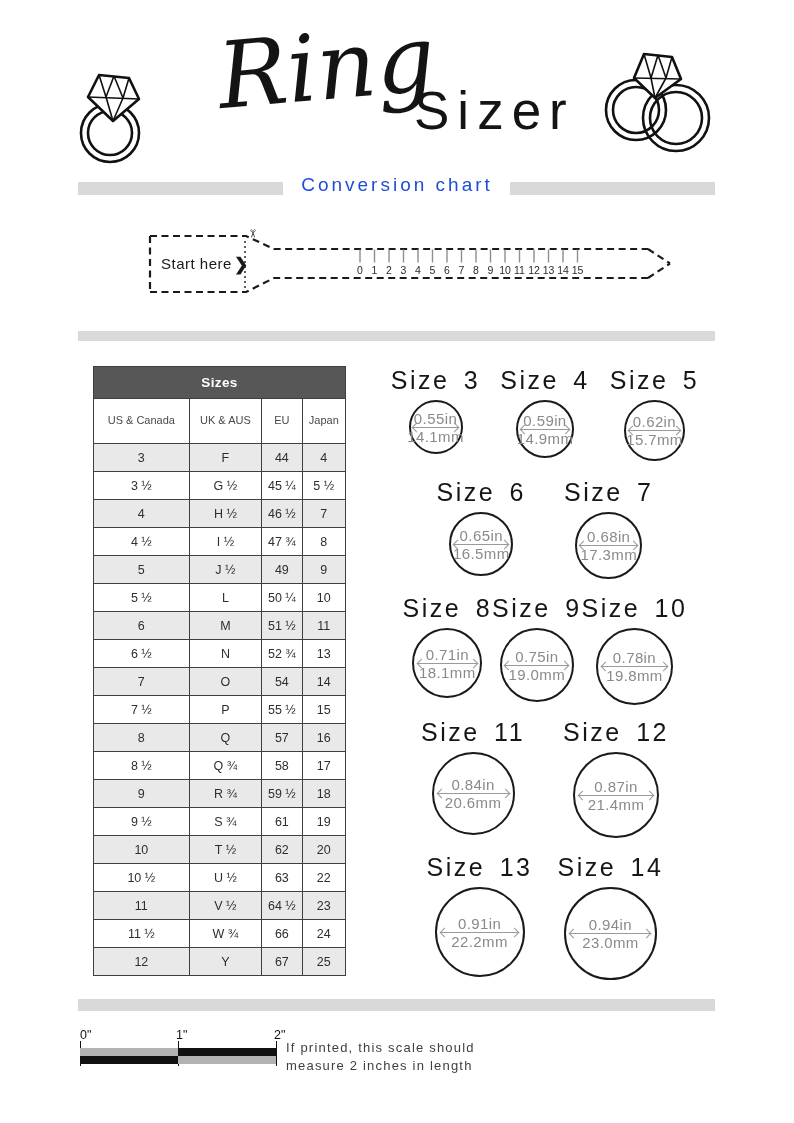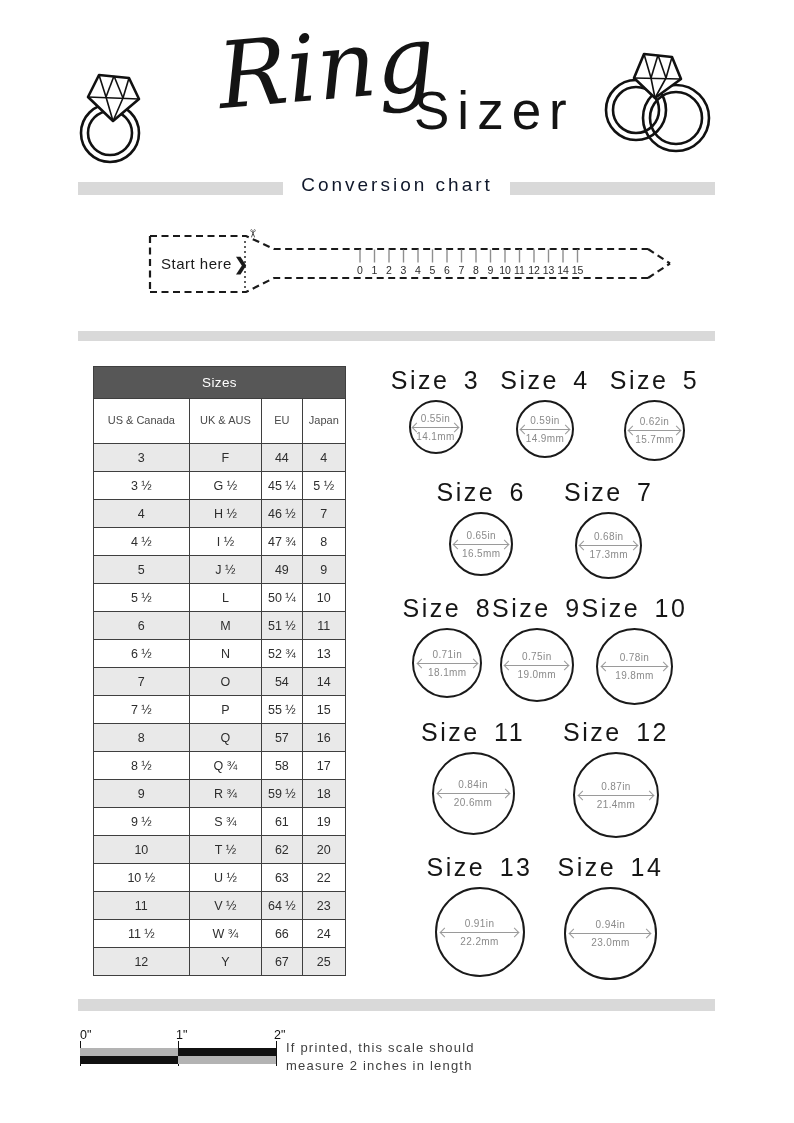--- a/index.html
+++ b/index.html
@@ -15,49 +15,49 @@
   
   .icon-left{position:absolute;left:72px;top:64px;}
   .icon-right{position:absolute;left:596px;top:44px;}
   .title-wrap{position:absolute;left:218px;top:30px;width:370px;height:140px;}
   .title-script{position:absolute;left:0;top:-8px;font-family:"DejaVu Serif",serif;font-style:italic;
     font-size:92px;line-height:1;transform:rotate(-5deg);color:#141414;}
   .title-plain{position:absolute;left:196px;top:50px;font-size:53px;letter-spacing:8px;color:#141414;}
   .subtitle-bar{position:absolute;top:182px;height:13px;width:205px;background:var(--divider);}
   .subtitle-bar.left{left:78px;} .subtitle-bar.right{left:510px;}
   .subtitle{position:absolute;top:174px;left:0;width:100%;text-align:center;
-    font-size:19px;letter-spacing:3px;color:#0f172a;}
+    font-size:19px;letter-spacing:3px;color:#1d4ed8;}
 
   
   .sizer-svg{position:absolute;left:148px;top:228px;}
 
   
   .divider{position:absolute;left:78px;width:637px;background:var(--divider);}
   .divider.d1{top:331px;height:10px;}
   .divider.d2{top:999px;height:12px;}
 
   
   .size-table{position:absolute;left:93px;top:366px;width:253px;border-collapse:collapse;
     font-size:12.5px;color:#2e2e2e;}
   .size-table th,.size-table td{border:1px solid #3f3f3f;text-align:center;vertical-align:middle;}
   .size-table .t-title{background:var(--table_header_bg);color:var(--table_header_text);
-    font-size:13.5px;font-weight:normal;height:32px;letter-spacing:.4px;}
+    font-size:13.5px;font-weight:bold;height:32px;letter-spacing:.4px;}
   .size-table .t-col{height:45px;font-weight:400;color:#4a4a4a;font-size:11px;background:#fff;line-height:1.25;}
   .size-table td{height:28px;background:#fff;}
   .size-table tbody tr:nth-child(odd) td{background:var(--row_alt);}
 
   
   .sizes-panel{position:absolute;left:368px;top:366px;width:354px;display:flex;flex-direction:column;}
   .size-row{display:flex;justify-content:center;align-items:flex-start;}
   .size-group{display:flex;flex-direction:column;align-items:center;}
   .size-title{font-size:25px;letter-spacing:2.5px;word-spacing:5px;color:#161616;
     white-space:nowrap;margin-bottom:5px;}
   .size-circle{border:2px solid #1a1a1a;border-radius:50%;display:flex;flex-direction:column;
     align-items:center;justify-content:center;background:#fff;}
-  .dim{font-size:10px;color:var(--muted_text);letter-spacing:.4px;line-height:13px;white-space:nowrap;}
+  .dim{font-size:15px;color:var(--muted_text);letter-spacing:.4px;line-height:13px;white-space:nowrap;}
   .dia-arrow{position:relative;height:1px;background:#9a9a9a;width:90%;margin:2px 0;}
   .dia-arrow::before,.dia-arrow::after{content:'';position:absolute;top:-3px;width:6px;height:6px;}
   .dia-arrow::before{left:0;border-left:1px solid #9a9a9a;border-bottom:1px solid #9a9a9a;transform:rotate(45deg);}
   .dia-arrow::after{right:0;border-right:1px solid #9a9a9a;border-top:1px solid #9a9a9a;transform:rotate(45deg);}
 
   
   .footer{position:absolute;left:80px;top:1028px;width:640px;height:60px;}
   .scale-label{position:absolute;top:0;font-size:12.5px;color:#111;}
   .scale-tick{position:absolute;top:13px;width:1px;height:25px;background:#111;}
   .scale-seg{position:absolute;height:8px;}

